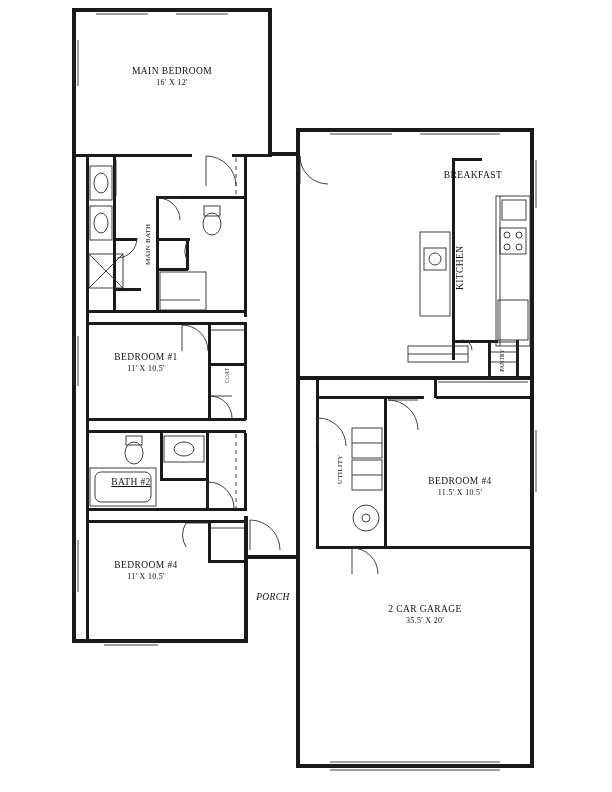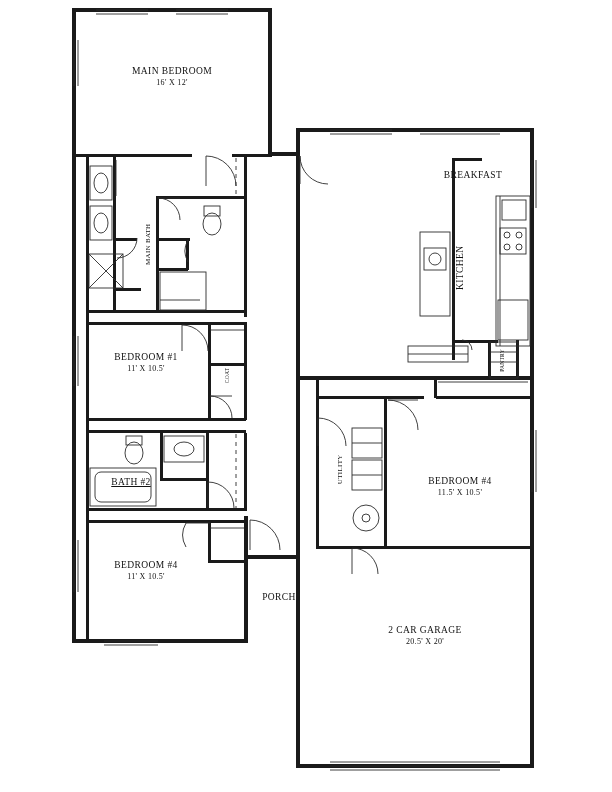--- a/index.html
+++ b/index.html
@@ -305,22 +305,22 @@
   </div>
 
   <div class="label rot-cw tiny" style="left:210px; top:372px; width:34px;">
     <span class="nm">COAT</span>
   </div>
 
   <div class="label rot-cw small" style="left:313px; top:465px; width:54px;">
     <span class="nm">UTILITY</span>
   </div>
 
-  <div class="label" style="left:253px; top:592px; width:52px;">
+  <div class="label" style="left:247px; top:592px; width:52px;font-style:italic;">
     <span class="nm">PORCH</span>
   </div>
 
-  <div class="label" style="left:355px; top:625px; width:140px;">
+  <div class="label" style="left:355px; top:604px; width:140px;">
     <span class="nm">2 CAR GARAGE</span>
-    <span class="dim">20.5' X 20'</span>
+    <span class="dim">35.5' X 20'</span>
   </div>
 
 </div>
 
 </body></html>

